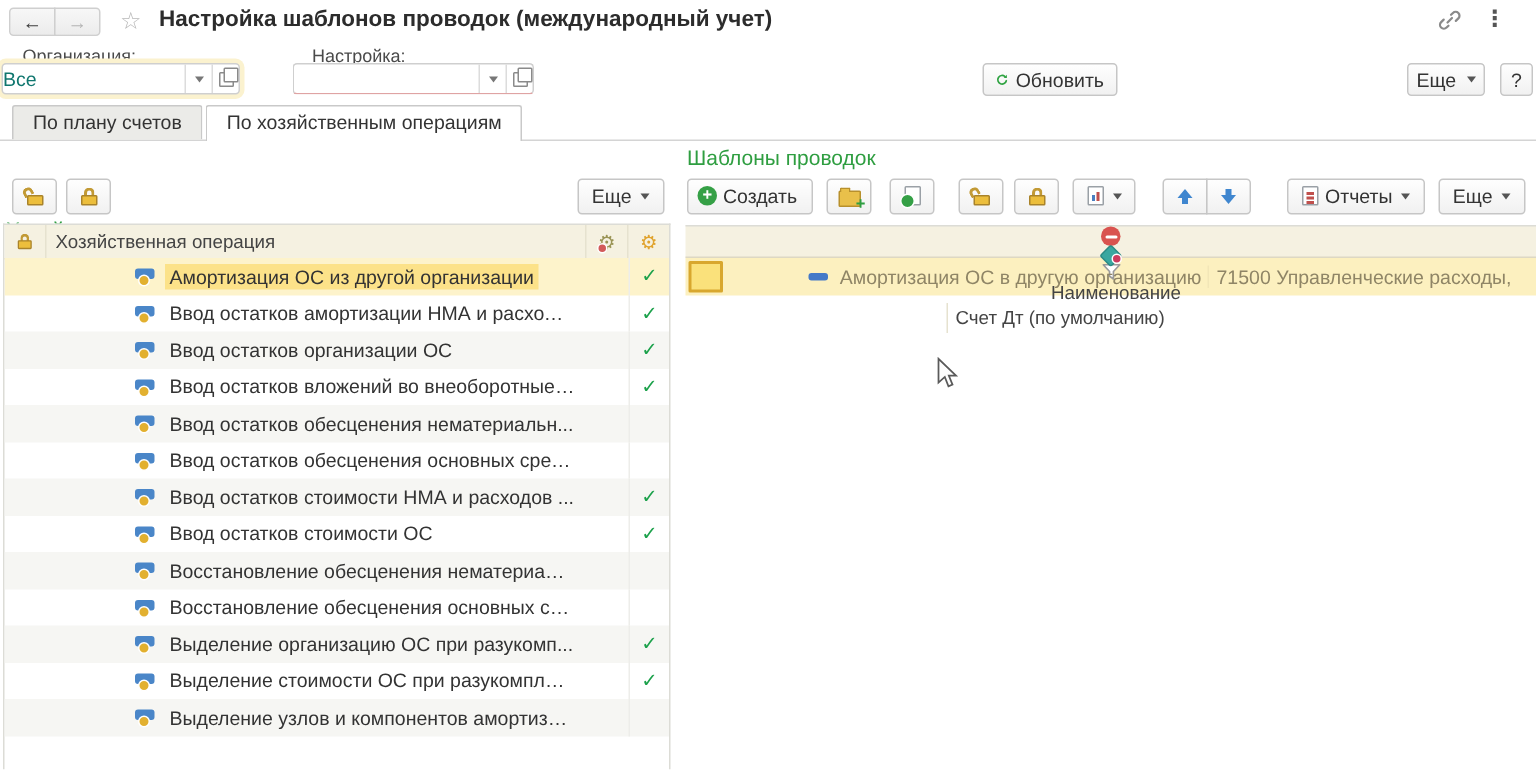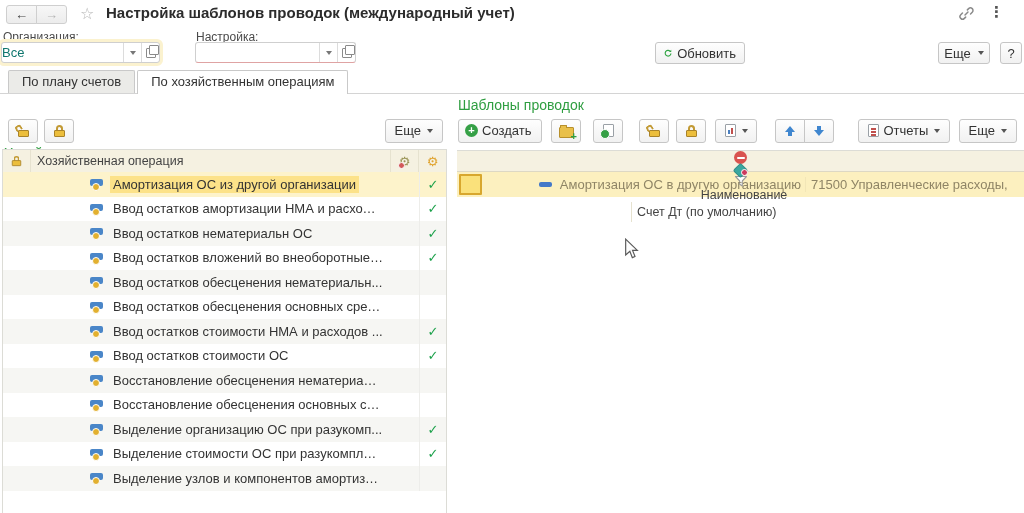--- a/index.html
+++ b/index.html
@@ -11,21 +11,21 @@
   .navbtn{position:absolute;top:5px;width:31px;height:19px;background:linear-gradient(#f7f7f7,#ececec);border:1px solid #cfcfcf;box-sizing:border-box;display:flex;align-items:center;justify-content:center;font-size:13px;cursor:pointer;}
   .navbtn.back{left:6px;border-radius:3px 0 0 3px;color:#3c3c3c;}
   .navbtn.fwd{left:36px;border-radius:0 3px 3px 0;color:#b5b5b5;}
   .star{position:absolute;left:80px;top:4px;font-size:16px;color:#b8b8b8;cursor:pointer;}
   .page-title{position:absolute;left:106px;top:4px;font-size:15px;font-weight:600;color:#2c2c2c;white-space:nowrap;}
   .hdr-ic{position:absolute;top:5px;cursor:pointer;}
   .hdr-link{left:958px;}
   .hdr-dots{left:989px;top:3px;font-size:15px;color:#555;font-weight:bold;}
 
   
-  .flabel{position:absolute;font-size:12px;color:#4a4a4a;white-space:nowrap;}
+  .flabel{position:absolute;font-size:12px;color:#4a4a4a;white-space:nowrap;margin-left:12px;}
   .combo{position:absolute;display:flex;align-items:stretch;background:#fff;border:1px solid #cfcfcf;border-radius:3px;height:21px;box-sizing:border-box;}
   .combo.glow{box-shadow:0 0 0 3px #fbf2cf;}
   .combo.req{border-bottom-color:#dfa3a3;}
   .combo .val{flex:1;display:flex;align-items:center;padding-left:0;font-size:13px;color:#0f766e;overflow:hidden;white-space:nowrap;}
   .combo .cbtn{width:17px;display:flex;align-items:center;justify-content:center;border-left:1px solid #dcdcdc;cursor:pointer;}
   .arrow-down{width:0;height:0;border-left:3.5px solid transparent;border-right:3.5px solid transparent;border-top:4px solid #777;}
   .choose-ic{position:relative;width:8px;height:8px;border:1px solid #8a8a8a;border-radius:1px;background:#fff;}
   .choose-ic::before{content:"";position:absolute;left:2px;top:-4px;width:8px;height:8px;border:1px solid #8a8a8a;border-radius:1px;background:#fff;}
 
   .btn1{position:absolute;display:inline-flex;align-items:center;justify-content:center;gap:5px;background:linear-gradient(#fefefe,#f1f1f1);border:1px solid #c6c6c6;border-radius:3px;font-size:13px;color:#333;height:22px;box-sizing:border-box;padding:0 8px;cursor:pointer;white-space:nowrap;}
@@ -234,21 +234,21 @@
       <span class="op-icon"></span>
       <span class="op-label">Ввод остатков амортизации НМА и расходо...</span>
       <span class="op-sp"></span>
       <span class="op-c1"></span>
       <span class="op-c2">✓</span>
     </div>
           <div class="op-row">
       <span class="cell-lock"></span>
       <span class="indent"></span>
       <span class="op-icon"></span>
-      <span class="op-label">Ввод остатков нематериальн ОС</span>
+      <span class="op-label">Ввод остатков организации ОС</span>
       <span class="op-sp"></span>
       <span class="op-c1"></span>
       <span class="op-c2">✓</span>
     </div>
           <div class="op-row">
       <span class="cell-lock"></span>
       <span class="indent"></span>
       <span class="op-icon"></span>
       <span class="op-label">Ввод остатков вложений во внеоборотные ...</span>
       <span class="op-sp"></span>

